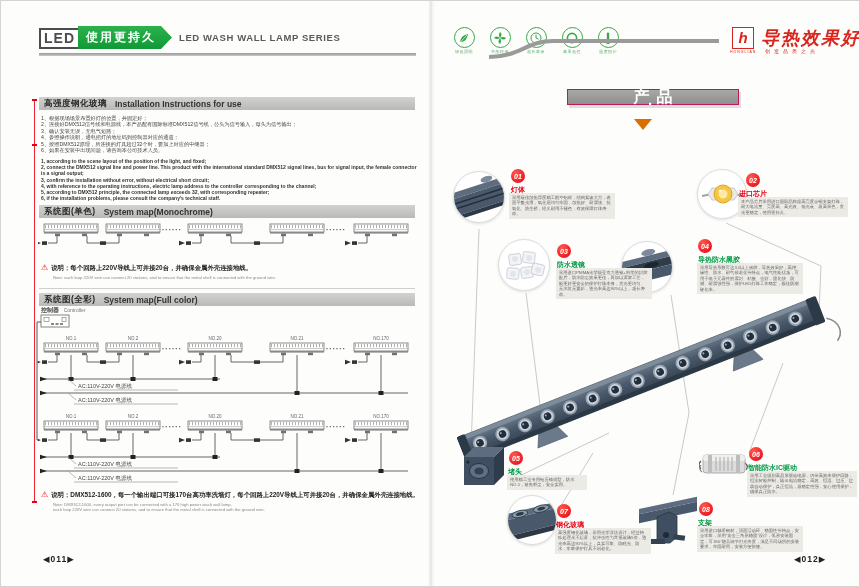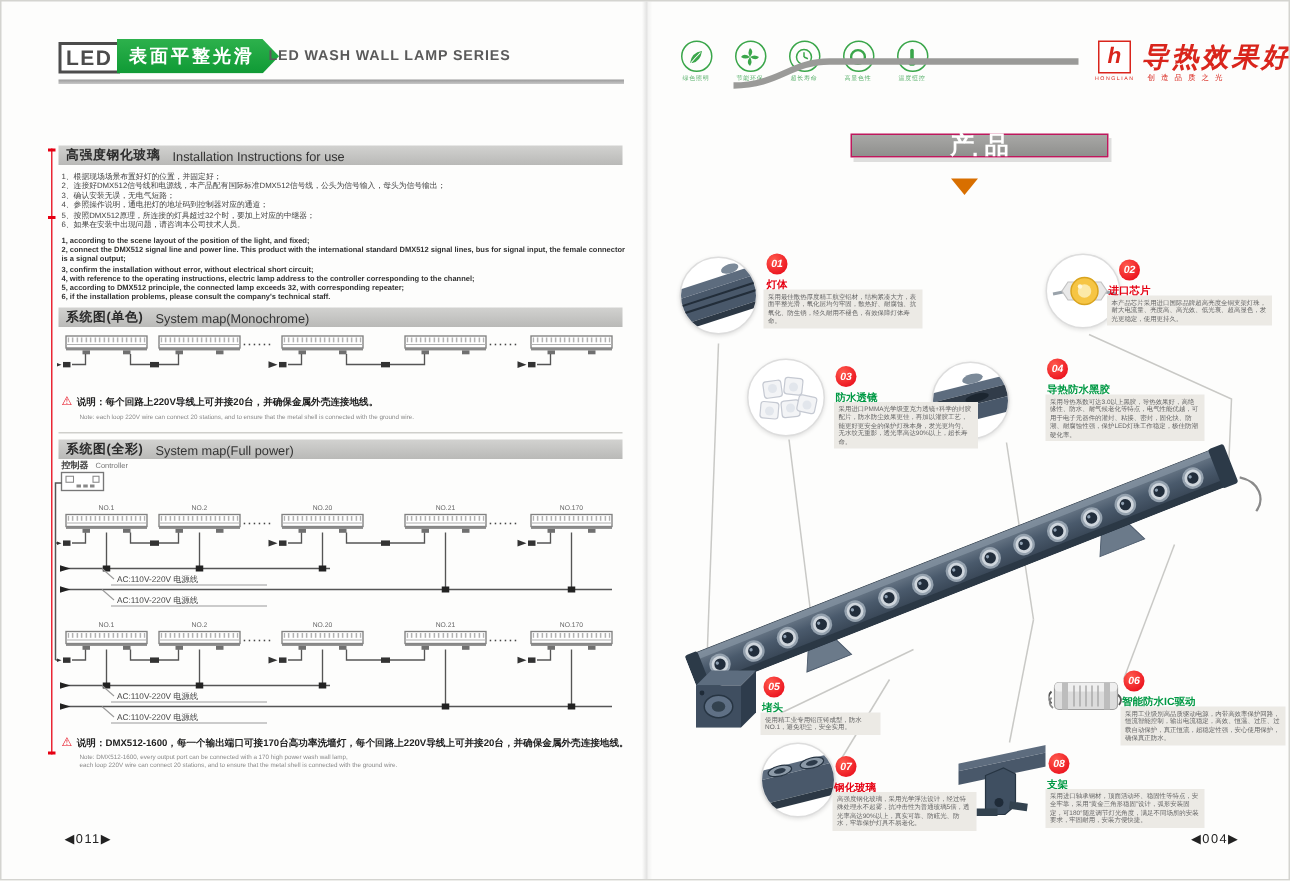--- a/index.html
+++ b/index.html
@@ -26,30 +26,30 @@
   .brand-mark{position:absolute;left:731px;top:26px;width:22px;height:22px;background:#fff;border:1.5px solid #d9251c;
               color:#d9251c;font-weight:bold;font-style:italic;font-size:15px;text-align:center;line-height:19px}
   .brand-en{position:absolute;left:729px;top:49px;font-size:3.5px;color:#d9251c;letter-spacing:1px;width:26px;text-align:center}
   .brand-cn{position:absolute;left:760px;top:25px;font-size:18px;font-weight:bold;color:#d9251c;
             font-style:italic;letter-spacing:2px;white-space:nowrap}
   .brand-slogan{position:absolute;left:764px;top:47px;font-size:5px;color:#d9251c;letter-spacing:4px;white-space:nowrap}
   
   .bar{position:absolute;left:38px;width:376px;height:13px;background:linear-gradient(to bottom,#d2d2d0,#b9b9b7);
        display:flex;align-items:center;gap:8px;padding-left:5px}
   .bar .cn{font-size:8.5px;font-weight:bold;color:#2a2a2a;letter-spacing:.5px}
-  .bar .en{font-size:8.5px;font-weight:normal;color:#333}
+  .bar .en{font-size:8.5px;font-weight:bold;color:#333}
   .stepcn{font-size:5.2px;line-height:6.4px;color:#444;white-space:nowrap}
   .stepen{font-size:5.0px;line-height:6.2px;color:#333;font-weight:bold;width:376px}
   .noteline{display:flex;align-items:flex-start;gap:3px}
   .warn{color:#e60012;font-size:8px;line-height:8px}
   .notecn{font-size:6.4px;font-weight:bold;color:#222;white-space:nowrap}
   .noteen{font-size:4.2px;color:#888;line-height:5px}
   .ctrl-lbl{position:absolute;left:40px;top:305px;font-size:6px;color:#444;font-weight:bold}
   .ctrl-lbl .en{font-size:5px;color:#777;font-weight:normal;margin-left:3px}
-  .pageno{position:absolute;font-size:8.5px;font-weight:normal;color:#222;letter-spacing:1px}
+  .pageno{position:absolute;font-size:8.5px;font-weight:bold;color:#222;letter-spacing:1px}
   .redline{position:absolute;left:33px;top:98px;width:1px;height:404px;background:#e60012;opacity:.85}
   .redtick{position:absolute;left:31px;width:5px;height:2px;background:#e60012}
   
   .banner{position:absolute;left:566px;top:88px;width:172px;height:16px;display:flex;
           box-shadow:2px 3px 0 rgba(0,0,0,.12);border:1px solid #be185d}
   .banner .seg{flex:1;display:flex;align-items:center;justify-content:center;color:#fff;
                font-size:16px;font-weight:bold;letter-spacing:7px;padding-left:7px}
   .banner .g{background:linear-gradient(to bottom,#a8a8a6,#8f8f8d)}
   .banner .o{background:linear-gradient(to bottom,#f59018,#e87c00)}
   .banner .dot{position:absolute;left:80px;top:5px;color:#fff;font-size:15px;font-weight:bold;z-index:2}
@@ -65,21 +65,21 @@
              box-shadow:0 1px 3px rgba(0,0,0,.12)}
   svg{display:block}
 </style>
 </head>
 <body>
 
 <div class="sheet">
 
   <div>
     <div class="led-box">LED</div>
-    <div class="ribbon">表面平整光滑</div>
+    <div class="ribbon">使用更持久</div>
     <div class="series-en">LED WASH WALL LAMP SERIES</div>
     <div class="hrule"></div>
 
     <div class="redline"></div>
     <div class="redtick" style="top:98px"></div>
     <div class="redtick" style="top:143px"></div>
     <div class="redtick" style="top:500px"></div>
 
     <div class="bar" style="top:96px">
       <span class="cn">高强度钢化玻璃</span>
@@ -147,21 +147,21 @@
     </svg>
     <div class="abs noteline" style="left:40px;top:263px">
       <span class="warn">⚠</span>
       <span class="notecn">说明：每个回路上220V导线上可并接20台，并确保金属外壳连接地线。</span>
     </div>
     <div class="abs noteen" style="left:52px;top:274px">Note: each loop 220V wire can connect 20 stations, and to ensure that the metal shell is connected with the ground wire.</div>
     <div class="abs" style="left:38px;top:287px;width:376px;height:1px;background:#cfcfcb"></div>
 
     <div class="bar" style="top:292px">
       <span class="cn">系统图(全彩)</span>
-      <span class="en">System map(Full power)</span>
+      <span class="en">System map(Full color)</span>
     </div>
     <div class="ctrl-lbl">
       <span>控制器</span>
       <span class="en">Controller</span>
     </div>
     <svg class="abs" style="left:34px;top:312px" width="60" height="150" viewBox="0 0 60 150">
       <rect x="6" y="2" width="28" height="12" fill="#fff" stroke="#777" stroke-width="0.9"></rect>
       <rect x="9" y="4.5" width="5" height="4" fill="none" stroke="#888" stroke-width="0.7"></rect>
       <rect x="27" y="4.5" width="4" height="4" fill="none" stroke="#888" stroke-width="0.7"></rect>
       <g fill="#888">
@@ -575,17 +575,17 @@
         <path d="M18,22 L30,17 L38,21 L38,42 L31,48 L18,48 Z" fill="#3f4f61" stroke="#273543" stroke-width="0.8"></path>
         <rect x="12" y="44" width="14" height="5" fill="#33424f"></rect>
         <rect x="34" y="40" width="12" height="5" fill="#33424f" transform="rotate(8 40 42)"></rect>
         <circle cx="27" cy="40" r="3" fill="#1f2b38"></circle>
       </svg>
     </div>
     <div class="badge" style="left:698px;top:501px">08</div>
     <div class="ftitle" style="left: 697px; top: 517px; color: rgb(0, 153, 68);">支架</div>
     <div class="fdesc" style="left:696px;top:525px;width:106px">采用进口轴承钢材，顶面活动环、稳固性等特点，安全牢靠，采用“黄金三角形稳固”设计，弧形安装固定，可180°随意调节灯光角度，满足不同场所的安装要求，牢固耐用，安装方便快捷。</div>
 
-    <div class="pageno" style="left:793px;top:553px">◀004▶</div>
+    <div class="pageno" style="left:793px;top:553px">◀012▶</div>
   </div>
 
   <div class="fold"></div>
 </div>
 
 </body></html>

